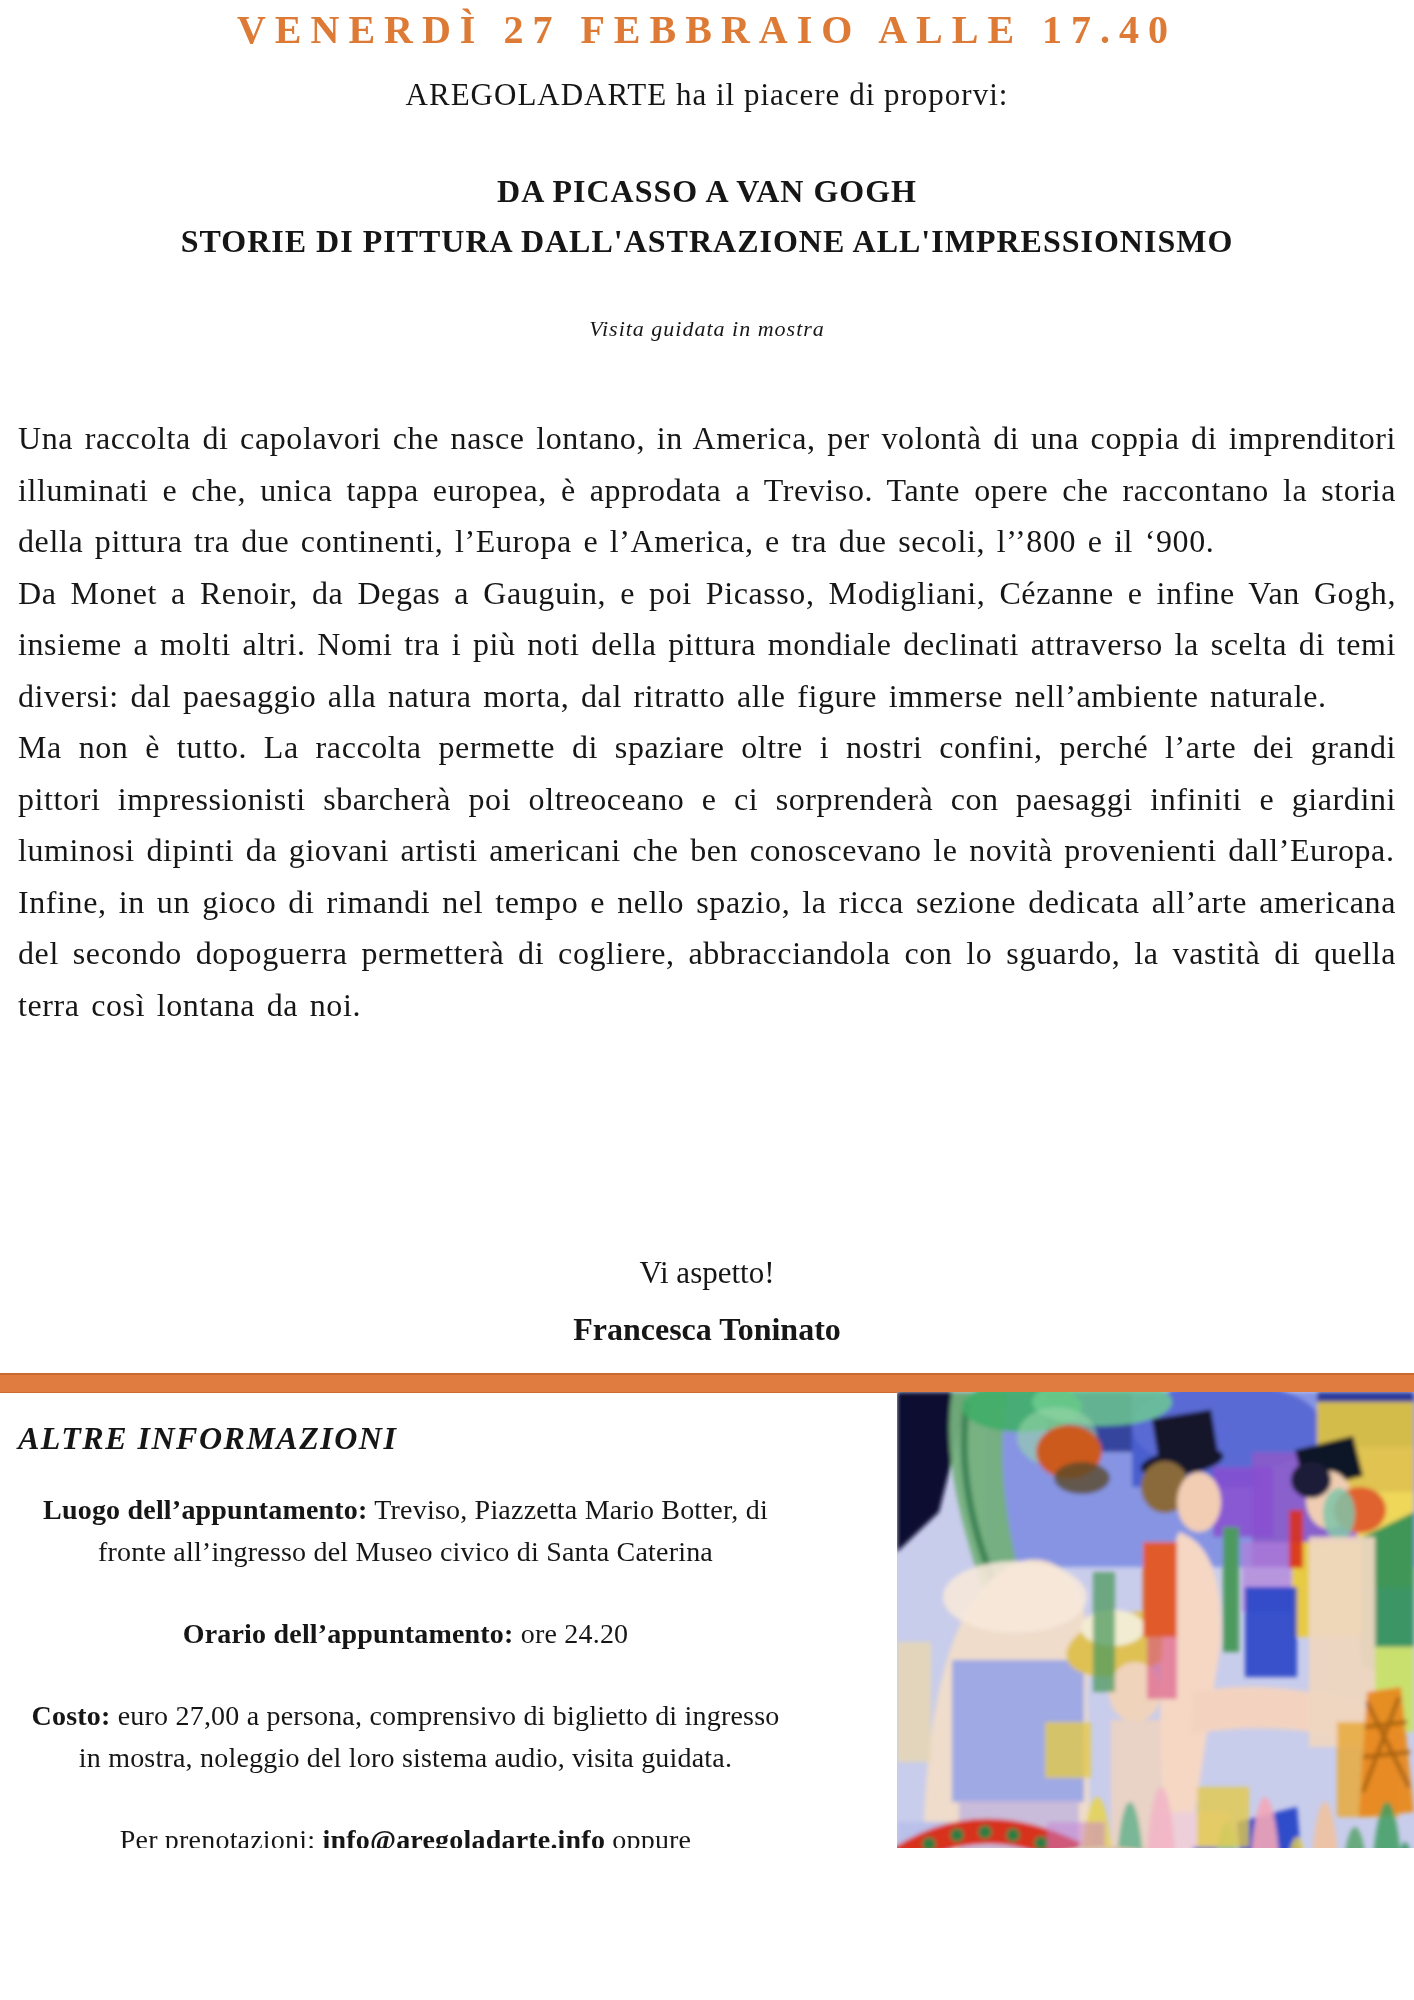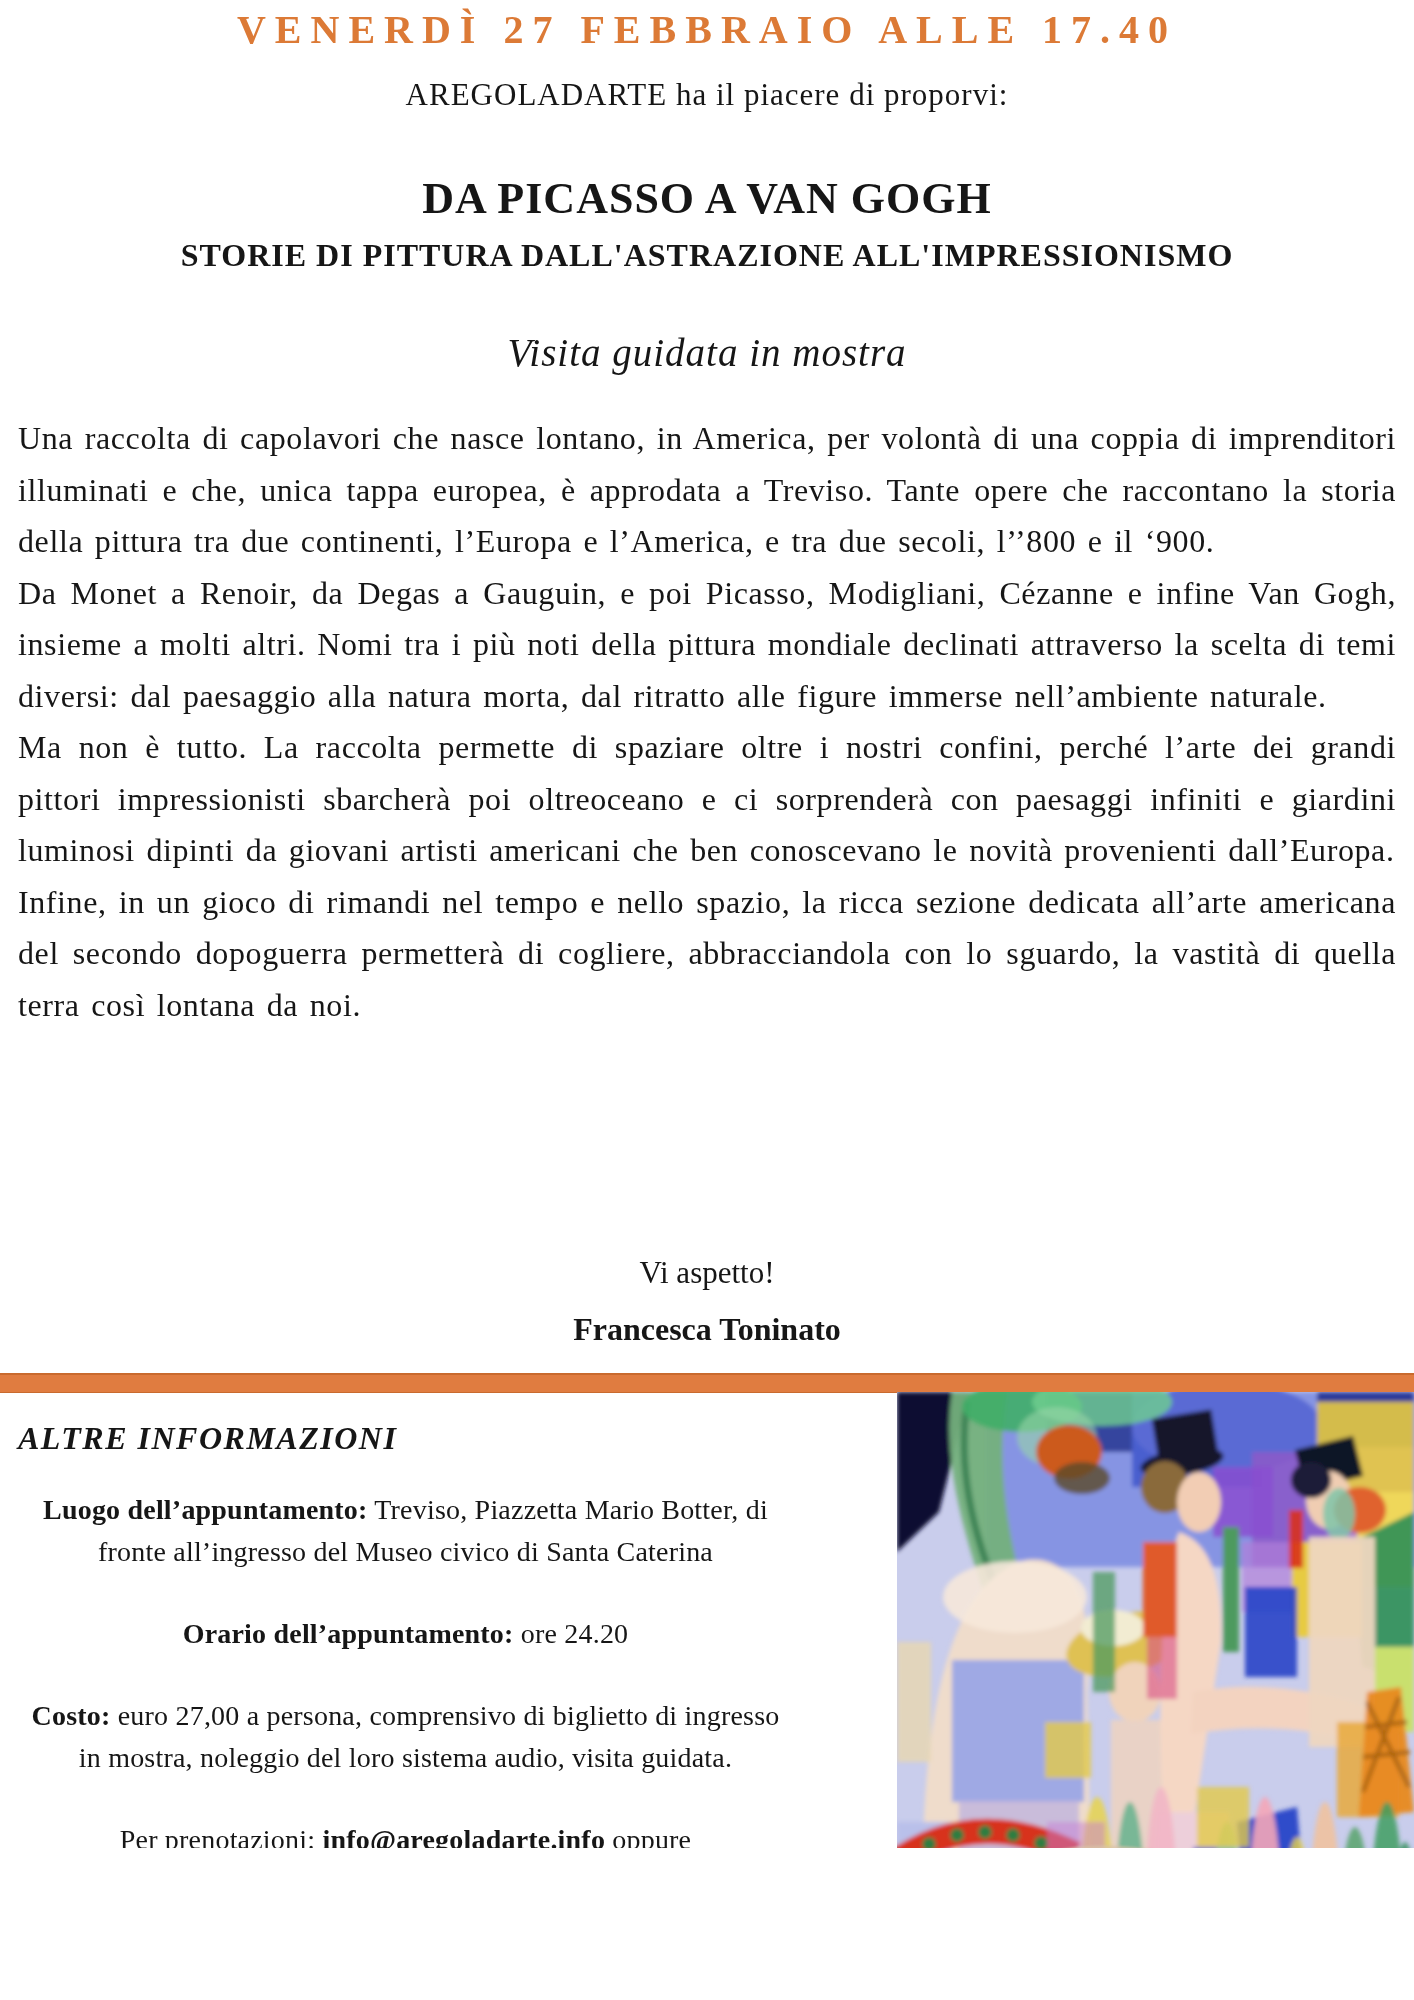--- a/index.html
+++ b/index.html
@@ -13,23 +13,23 @@
   }
   
   .hdr{position:absolute;top:0;left:0;right:0;text-align:center;}
   .date-heading{
     margin:6px 0 0;
     font-size:40px;font-weight:700;
     letter-spacing:9px;
     color:#DC7A36;
   }
   .intro-line{margin:24px 0 0;font-size:31px;letter-spacing:1px;font-family:Liberation Serif, serif;}
-  .title-line1{margin:60px 0 0;font-size:44px;font-weight:700;letter-spacing:1px;}
+  .title-line1{margin:60px 0 0;font-size:32px;font-weight:700;letter-spacing:1px;}
   .title-line2{margin:13px 0 0;font-size:32px;font-weight:700;letter-spacing:1px;}
-  .subtitle{margin:56px 0 0;font-size:39px;font-style:italic;letter-spacing:1px;}
+  .subtitle{margin:56px 0 0;font-size:22px;font-style:italic;letter-spacing:1px;}
   
   .description{
     position:absolute;top:413px;left:18px;right:18px;
     font-size:32px;line-height:51.5px;
     text-align:justify;letter-spacing:0.6px;word-spacing:3px;
   }
   .description p{margin:0;}
   
   .signoff{position:absolute;top:1253px;left:0;right:0;text-align:center;}
   .signoff-line{margin:0;font-size:31px;line-height:40px;}

